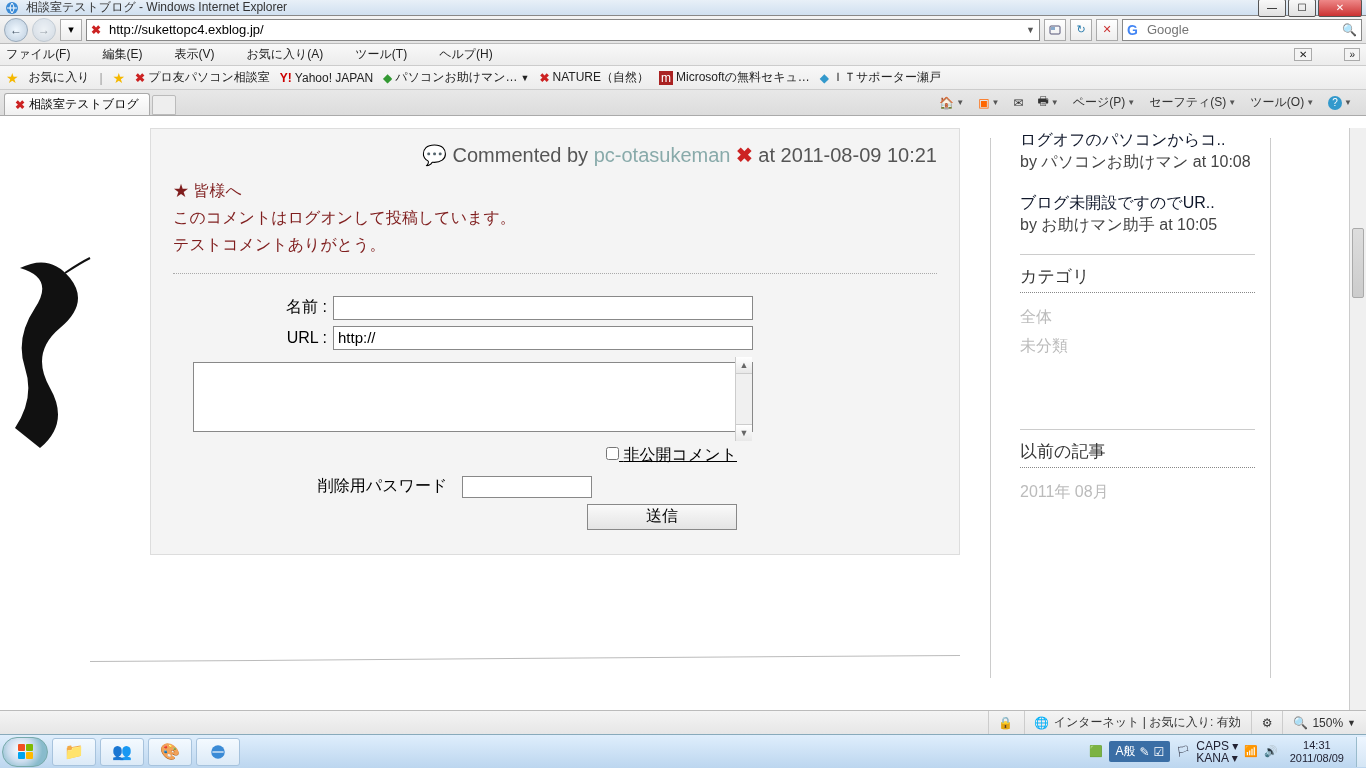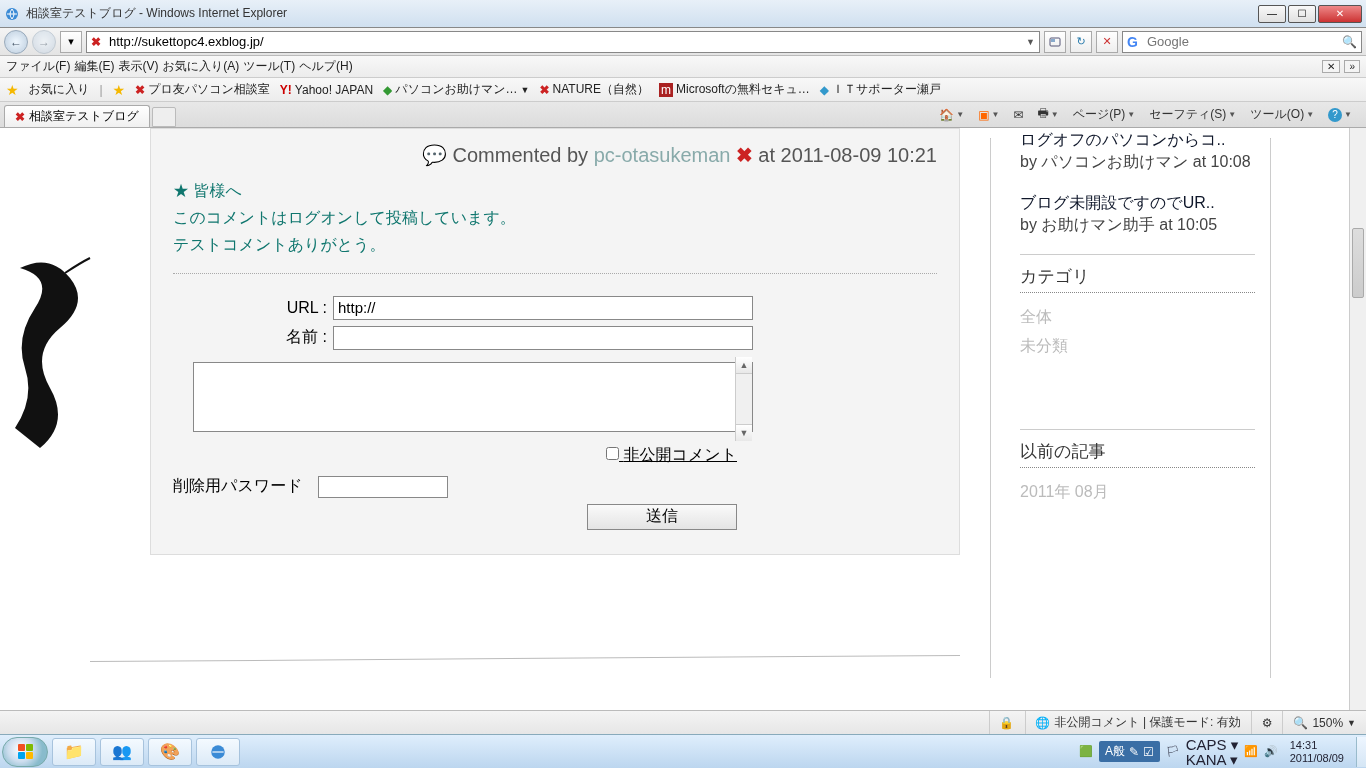--- a/index.html
+++ b/index.html
@@ -1,36 +1,36 @@
 <!DOCTYPE html>
 <html><head>
 <meta charset="utf-8">
 <style>
 * { box-sizing: border-box; margin: 0; padding: 0; }
 body { font-family: "Meiryo", "MS PGothic", sans-serif; font-size: 12px; background: #fff; overflow: hidden; width: 1366px; height: 768px; position: relative; }
 
 
-.titlebar { height: 28px; background: linear-gradient(to bottom, #e8f0f8, #d0e0f0); display: flex; align-items: center; padding: 0 4px; border-bottom: 1px solid #888; }
+.titlebar { height: 16px; background: linear-gradient(to bottom, #e8f0f8, #d0e0f0); display: flex; align-items: center; padding: 0 4px; border-bottom: 1px solid #888; }
 .titlebar .ie-icon { width: 16px; height: 16px; margin-right: 6px; }
 .titlebar .title { flex: 1; color: #333; font-size: 12px; }
 .titlebar .winbtns { display: flex; gap: 2px; }
 .titlebar .winbtn { width: 28px; height: 18px; border: 1px solid #555; border-radius: 2px; display: flex; align-items: center; justify-content: center; font-size: 10px; background: linear-gradient(#f8f8f8,#e0e0e0); }
 .titlebar .winbtn.close { background: linear-gradient(#e88,#c33); color: #fff; width: 44px; }
 
 .navbar { height: 28px; background: linear-gradient(#f4f4f4,#e4e4e4); display: flex; align-items: center; padding: 2px 4px; gap: 4px; border-bottom: 1px solid #bbb; }
 .navbtn { width: 24px; height: 24px; border-radius: 50%; background: radial-gradient(#f0f8ff,#bcd); border: 1px solid #9ab; display: flex; align-items: center; justify-content: center; font-size: 12px; color: #456; }
 .urlbox { flex: 1; height: 22px; border: 1px solid #888; background: #fff; display: flex; align-items: center; padding: 0 4px; }
 .urlbox .favicon { width: 14px; height: 14px; margin-right: 4px; }
 .urlbox input { border: none; flex: 1; font-size: 13px; outline: none; }
 .smallbtn { width: 22px; height: 22px; border: 1px solid #aaa; background: linear-gradient(#fff,#eee); display: flex; align-items: center; justify-content: center; font-size: 11px; }
 .searchbox { width: 240px; height: 22px; border: 1px solid #888; background: #fff; display: flex; align-items: center; padding: 0 4px; }
 .searchbox .glogo { width: 16px; height: 16px; margin-right: 4px; }
 .searchbox input { border: none; flex: 1; font-size: 13px; outline: none; }
 
-.menubar { height: 22px; background: linear-gradient(#f8f8f8,#ececec); display: flex; align-items: center; padding: 0 6px; gap: 4px; border-bottom: 1px solid #ccc; font-size: 12px; color: #222; }
+.menubar { height: 22px; background: linear-gradient(#f8f8f8,#ececec); display: flex; align-items: center; padding: 0 6px; gap: 32px; border-bottom: 1px solid #ccc; font-size: 12px; color: #222; }
 .menubar .spacer { flex: 1; }
 .menubar .chev { border: 1px solid #aaa; padding: 0 4px; background: #f4f4f4; font-size: 10px; }
 
 .favbar { height: 24px; background: linear-gradient(#f8f8f8,#ececec); display: flex; align-items: center; padding: 0 6px; gap: 10px; border-bottom: 1px solid #ccc; font-size: 12px; color: #222; }
 .favbar .star { color: #f5b800; font-size: 14px; }
 .favbar .item { display: flex; align-items: center; gap: 3px; }
 .favbar .sep { color: #999; }
 .redx { color: #c22; font-weight: bold; }
 
 .tabbar { height: 26px; background: linear-gradient(#e8e8e8,#dcdcdc); display: flex; align-items: flex-end; padding: 0 4px; border-bottom: 1px solid #aaa; font-size: 12px; }
@@ -46,31 +46,31 @@
 
 
 .sketchbg { position: absolute; inset: 0; pointer-events: none; }
 .sketchbg .bird { position: absolute; left: 10px; top: 120px; width: 100px; height: 220px; }
 .sketchbg .bird svg { width: 100%; height: 100%; }
 .sketchbg .line { position: absolute; border-top: 1px solid #bbb; }
 
 .maincol { position: absolute; left: 150px; top: 0; width: 810px; background: #f4f4f4; border: 1px solid #ddd; padding: 14px 22px 24px 22px; }
 .commentby { text-align: right; color: #555; font-size: 20px; margin-bottom: 10px; }
 .commentby .uname { color: #8aa; }
-.combody { font-size: 16px; color: #0f766e; line-height: 1.7; border-bottom: 1px dotted #aaa; padding-bottom: 14px; margin-bottom: 22px; }
+.combody { font-size: 16px; color: #7f1d1d; line-height: 1.7; border-bottom: 1px dotted #aaa; padding-bottom: 14px; margin-bottom: 22px; }
 .formrow { display: flex; align-items: center; margin-bottom: 6px; }
 .formrow label { width: 160px; text-align: right; font-size: 16px; padding-right: 6px; }
 .formrow input[type=text] { width: 420px; height: 24px; border: 1px solid #888; font-size: 15px; padding: 0 4px; }
 .tarea { margin: 6px 0 10px 20px; width: 560px; height: 70px; border: 1px solid #888; background: #fff; padding: 4px; font-size: 14px; resize: none; display: block; }
 .taw { position: relative; display: inline-block; }
 .taw .sb { position: absolute; right: 1px; top: 1px; bottom: 1px; width: 17px; background: #f0f0f0; border-left: 1px solid #ccc; }
 .taw .sb .ar { height: 17px; display: flex; align-items: center; justify-content: center; font-size: 9px; color: #666; background: linear-gradient(#fff,#e8e8e8); border-bottom: 1px solid #ccc; }
 .taw .sb .ar.dn { position: absolute; bottom: 0; left: 0; right: 0; border-top: 1px solid #ccc; border-bottom: none; }
 .chkrow { text-align: right; padding-right: 200px; font-size: 16px; margin-bottom: 10px; text-decoration: underline; }
-.pwrow { display: flex; align-items: center; justify-content: flex-start; gap: 15px; padding-right: 200px; margin-bottom: 6px; }
+.pwrow { display: flex; align-items: center; justify-content: center; gap: 15px; padding-right: 200px; margin-bottom: 6px; }
 .pwrow label { font-size: 16px; }
 .pwrow input { width: 130px; height: 22px; border: 1px solid #888; }
 .sendrow { text-align: right; padding-right: 200px; }
 .sendrow button { width: 150px; height: 26px; font-size: 16px; border: 1px solid #888; background: linear-gradient(#fafafa,#e4e4e4); }
 
 .sidecol { position: absolute; left: 1020px; top: 0; width: 235px; font-size: 16px; color: #333; }
 .sidecol .slink { color: #0f172a; line-height: 1.5; }
 .sidecol .sby { color: #444; margin-bottom: 18px; }
 .sidecol .hr { border-top: 1px solid #ccc; margin: 18px 0 10px; }
 .sidecol .hdot { border-top: 1px dotted #888; margin: 4px 0 10px; }
@@ -83,21 +83,21 @@
 .statusbar { position: absolute; left: 0; right: 0; bottom: 34px; height: 24px; background: linear-gradient(#f4f4f4,#e6e6e6); border-top: 1px solid #bbb; display: flex; align-items: center; font-size: 12px; color: #333; }
 .statusbar .seg { padding: 0 10px; border-left: 1px solid #ccc; height: 100%; display: flex; align-items: center; gap: 4px; }
 .statusbar .spacer { flex: 1; }
 
 .taskbar { position: absolute; left: 0; right: 0; bottom: 0; height: 34px; background: linear-gradient(#dfeefc,#bcd6ef); border-top: 1px solid #8ab; display: flex; align-items: center; }
 .taskbar .start { width: 46px; height: 30px; margin: 2px; border-radius: 15px; background: radial-gradient(circle at 40% 40%, #fff, #cde 40%, #8bc 70%); border: 1px solid #7aa; display: flex; align-items: center; justify-content: center; }
 .taskbar .tbtn { width: 44px; height: 28px; margin: 2px; border: 1px solid #a7c3dd; border-radius: 3px; background: linear-gradient(#f4faff,#dceaf7); display: flex; align-items: center; justify-content: center; font-size: 16px; }
 .taskbar .spacer { flex: 1; }
 .taskbar .tray { display: flex; align-items: center; gap: 6px; padding: 0 6px; font-size: 11px; color: #223; }
 .taskbar .ime { background: #3a6ea5; color: #fff; padding: 2px 6px; border-radius: 2px; font-size: 12px; display: flex; align-items: center; gap: 4px; }
-.taskbar .clock { text-align: left; line-height: 1.1; padding: 0 6px; }
+.taskbar .clock { text-align: center; line-height: 1.1; padding: 0 6px; }
 .taskbar .showdt { width: 10px; height: 30px; border-left: 1px solid #9bc; background: linear-gradient(#eef6ff,#d5e6f5); }
 
 .winflag { display: inline-block; width: 16px; height: 16px; }
 .winflag span { display: block; float: left; width: 7px; height: 7px; margin: 0.5px; border-radius: 1px; }
 
 svg { display: block; }
 </style>
 </head>
 <body>
 
@@ -252,26 +252,26 @@
         <span class="redx">✖</span>
         <span>at 2011-08-09 10:21</span>
       </div>
       <div class="combody">
         <div>★ 皆様へ</div>
         <div>このコメントはログオンして投稿しています。</div>
         <div>テストコメントありがとう。</div>
       </div>
 
       <div class="formrow">
+        <label>名前 :</label>
+        <input type="text" style="">
+      </div>
+      <div class="formrow">
         <label>URL :</label>
         <input type="text" value="http://" style="">
-      </div>
-      <div class="formrow">
-        <label>名前 :</label>
-        <input type="text" style="">
       </div>
       <div class="taw">
         <textarea class="tarea" style=""></textarea>
         <div class="sb">
           <div class="ar">▲</div>
           <div class="ar dn">▼</div>
         </div>
       </div>
       <div class="chkrow">
         <input type="checkbox" style="">
@@ -307,21 +307,21 @@
 
 <div class="vscroll">
   <div class="thumb"></div>
 </div>
 
 <div class="statusbar">
   <div class="spacer"></div>
   <div class="seg">🔒</div>
   <div class="seg">
     <span>🌐</span>
-    <span>非公開コメント | 保護モード: 有効</span>
+    <span>インターネット | お気に入り: 有効</span>
   </div>
   <div class="seg">⚙</div>
   <div class="seg">
     <span>🔍</span>
     <span>150%</span>
     <span style="font-size:9px">▼</span>
   </div>
 </div>
 
 <div class="taskbar">
@@ -344,21 +344,21 @@
     </div>
   <div class="spacer"></div>
   <div class="tray">
     <span>🟩</span>
     <span class="ime">
       <span>A般</span>
         <span>✎</span>
         <span>☑</span>
     </span>
     <span>🏳</span>
-    <span style="font-size:15px;line-height:1">
+    <span style="font-size:12px;line-height:1">
       <span>CAPS</span> ▾<br><span>KANA</span> ▾
     </span>
     <span>📶</span>
     <span>🔊</span>
     <div class="clock">
       <div>14:31</div>
       <div>2011/08/09</div>
     </div>
   </div>
   <div class="showdt"></div>

